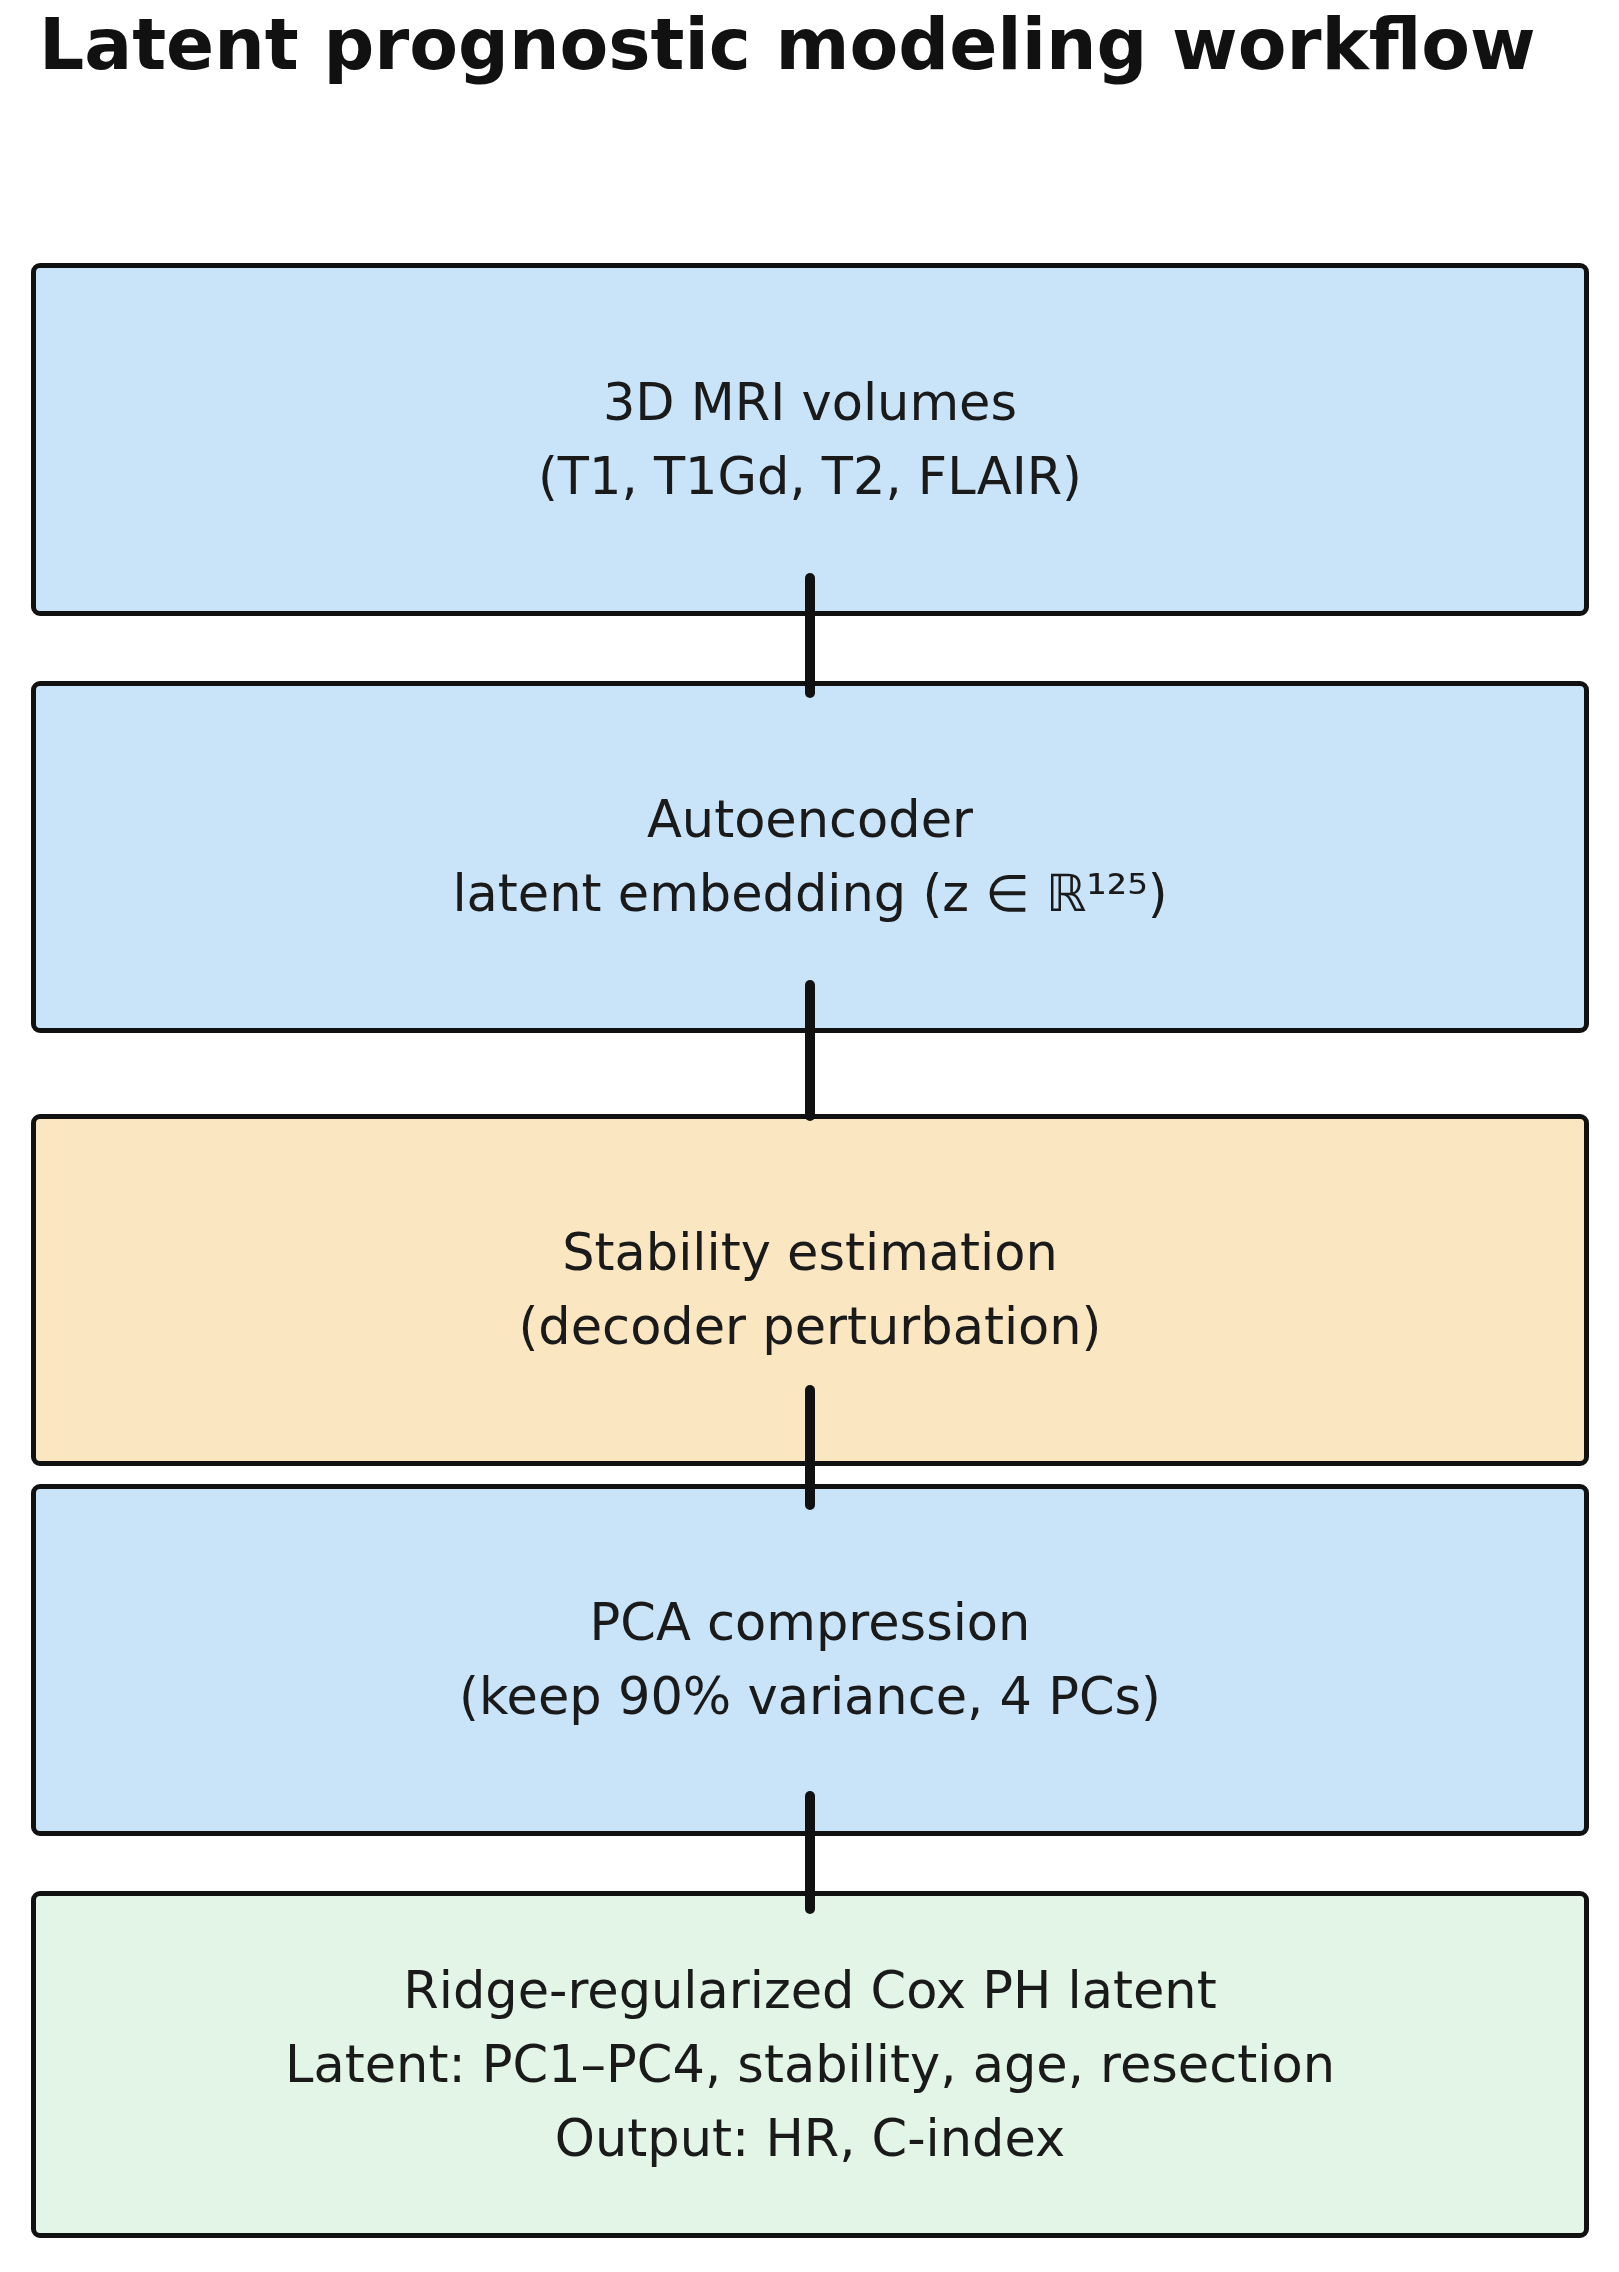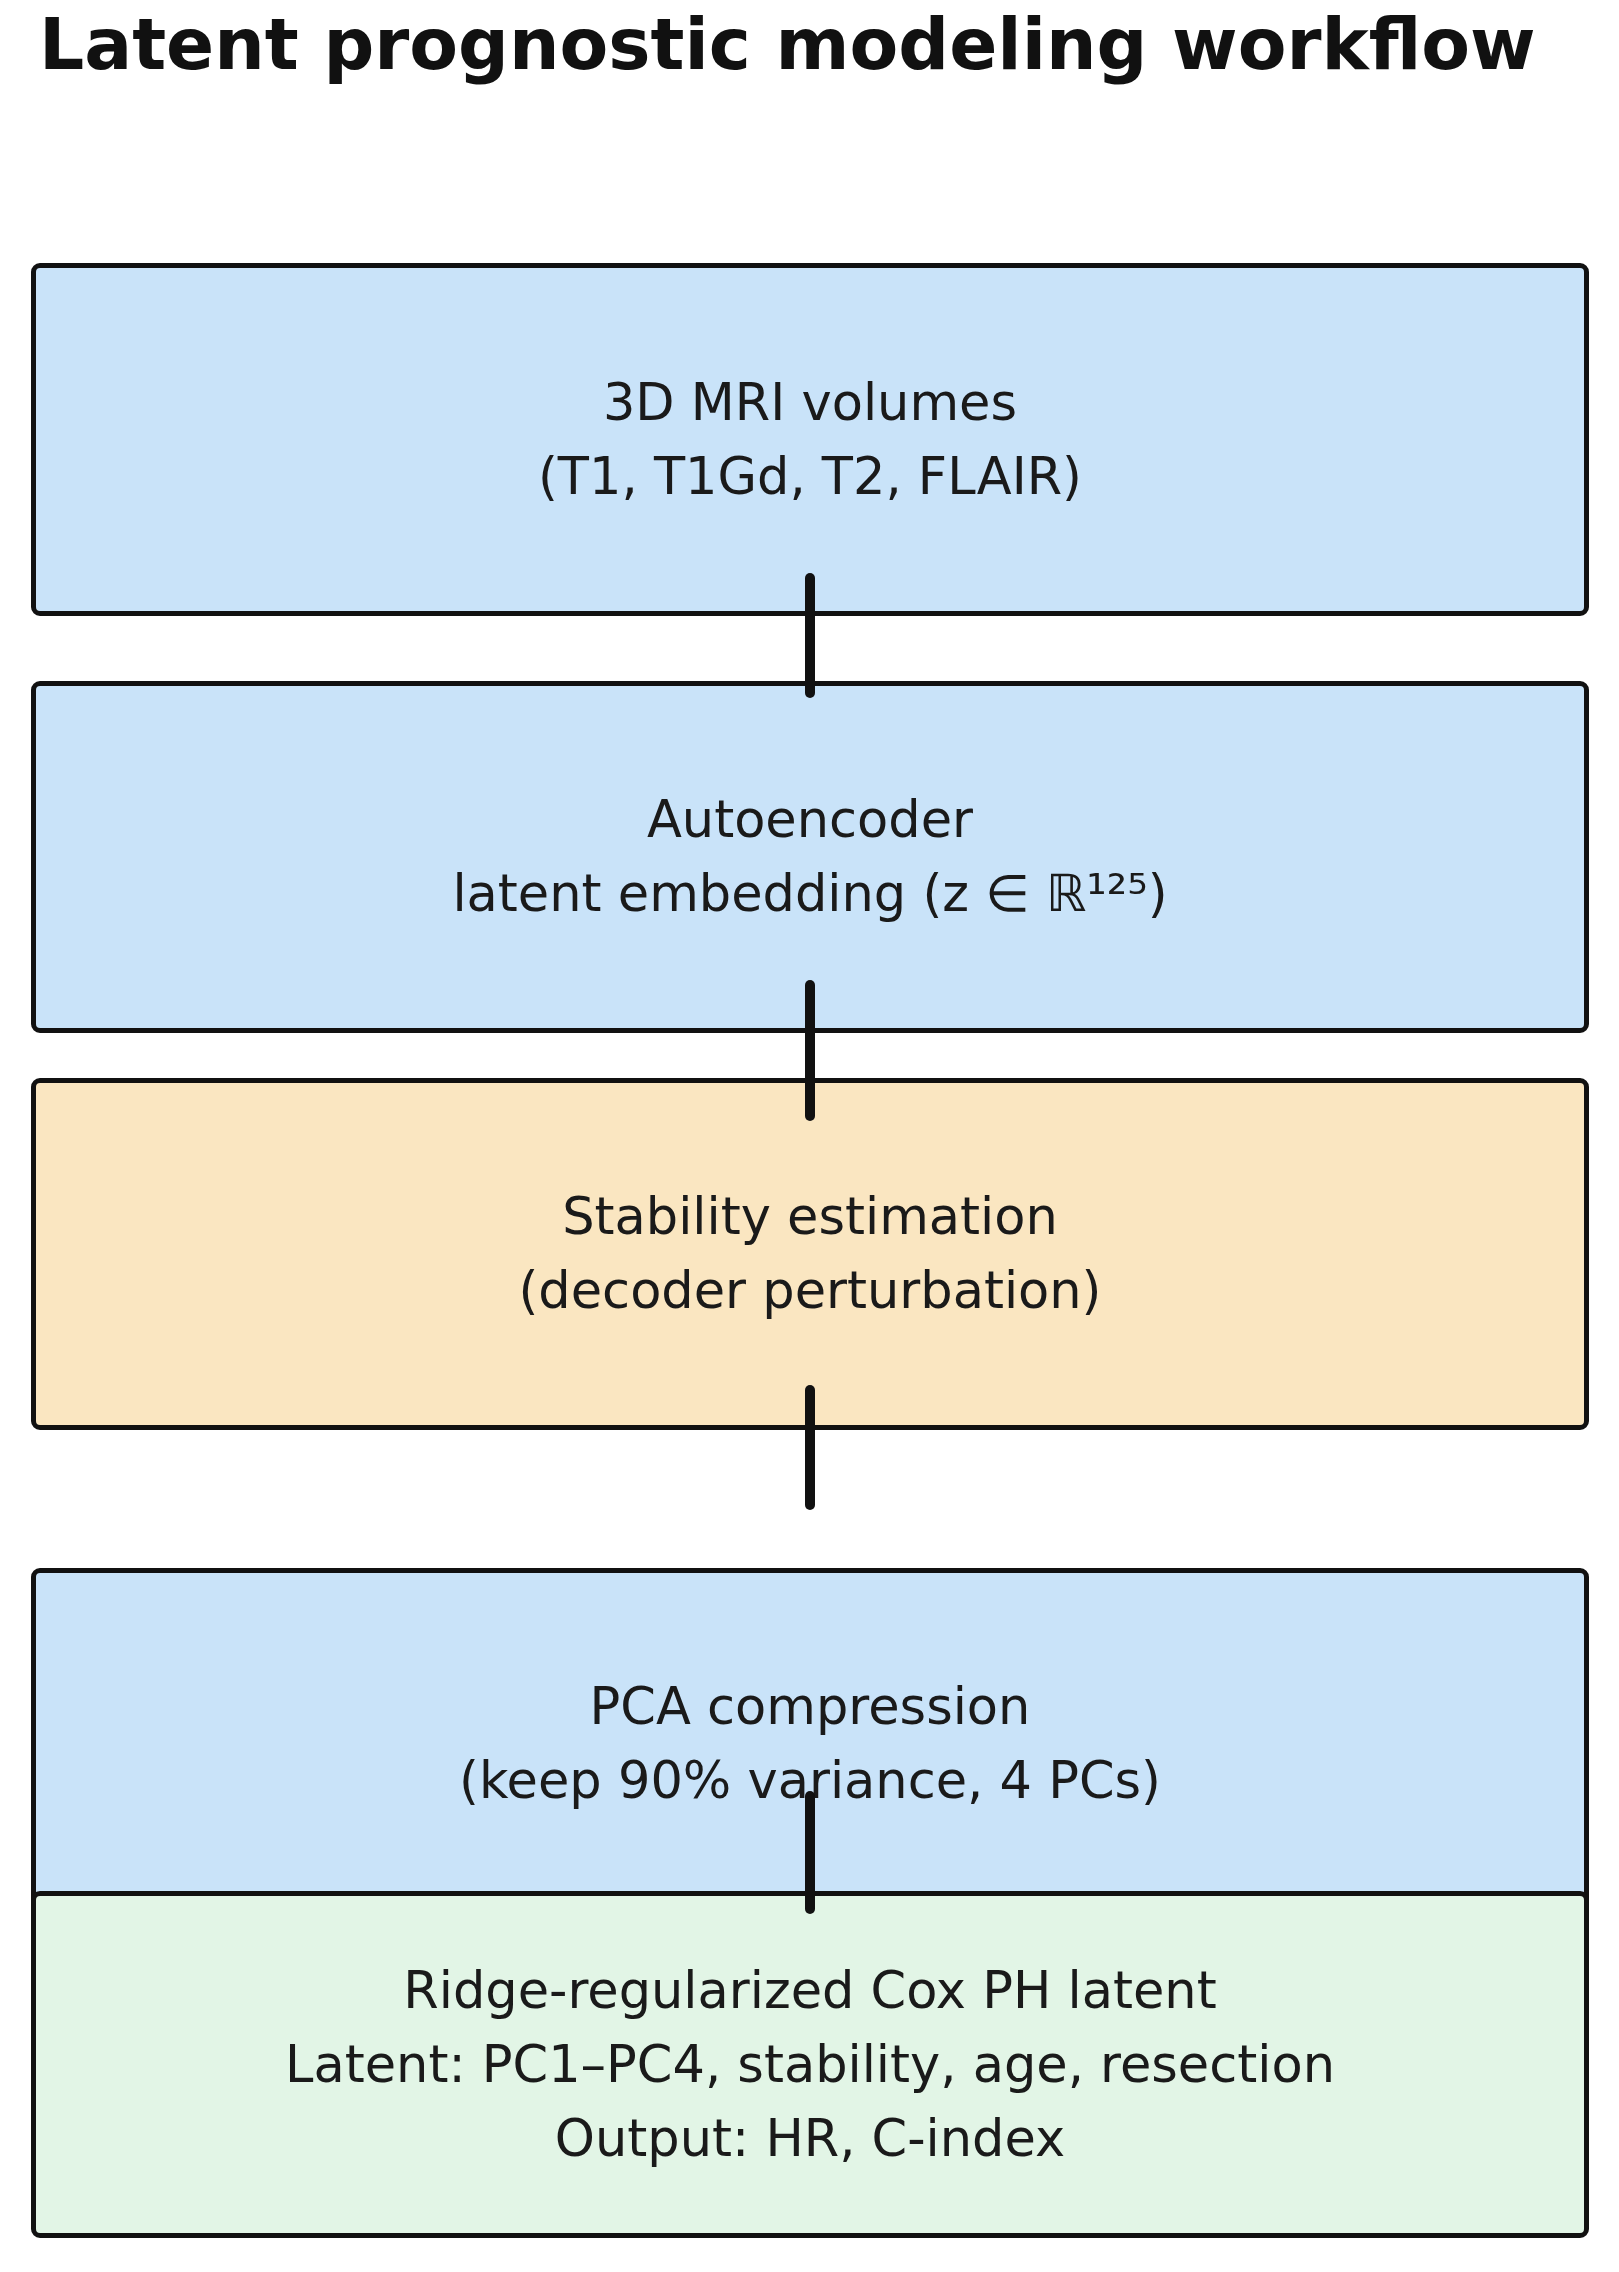--- a/index.html
+++ b/index.html
@@ -40,21 +40,21 @@
     z-index: 1;
   }
   .node .node-text {
     font-size: 51px;
     line-height: 74px;
     color: #1a1a1a;
   }
   .node-1 { top: 263px;  height: 353px; }
   .node-2 { top: 672px;  height: 352px; margin-top: 9px; }
   .node-3 { top: 1078px; height: 352px; }
-  .node-4 { top: 1568px; height: 352px; }
+  .node-4 { top: 1484px; height: 352px; }
   .node-5 { top: 1891px; height: 347px; }
   .connector {
     position: absolute;
     left: 805px;
     width: 9.7px;
     border-radius: 5.2px;
     background: #111111;
     z-index: 2;
   }
   .connector-1 { top: 573px;  height: 125px; }
@@ -80,21 +80,21 @@
 
   <div class="node node-2" style="background-color: rgb(201, 227, 249); border-color: rgb(17, 17, 17);">
     <div class="node-text">
       <div>Autoencoder</div>
       <div>latent embedding (z ∈ ℝ¹²⁵)</div>
     </div>
   </div>
 
   <div class="connector connector-2" style="background-color: rgb(17, 17, 17);"></div>
 
-  <div class="node node-3" style="background-color: rgb(250, 230, 193); border-color: rgb(17, 17, 17);">
+  <div class="node node-3" style="background-color: rgb(250, 230, 193); border-color: rgb(17, 17, 17); margin-top: 36px;">
     <div class="node-text">
       <div>Stability estimation</div>
       <div>(decoder perturbation)</div>
     </div>
   </div>
 
   <div class="connector connector-3" style="background-color: rgb(17, 17, 17);"></div>
 
   <div class="node node-4" style="background-color: rgb(201, 227, 249); border-color: rgb(17, 17, 17);">
     <div class="node-text">

